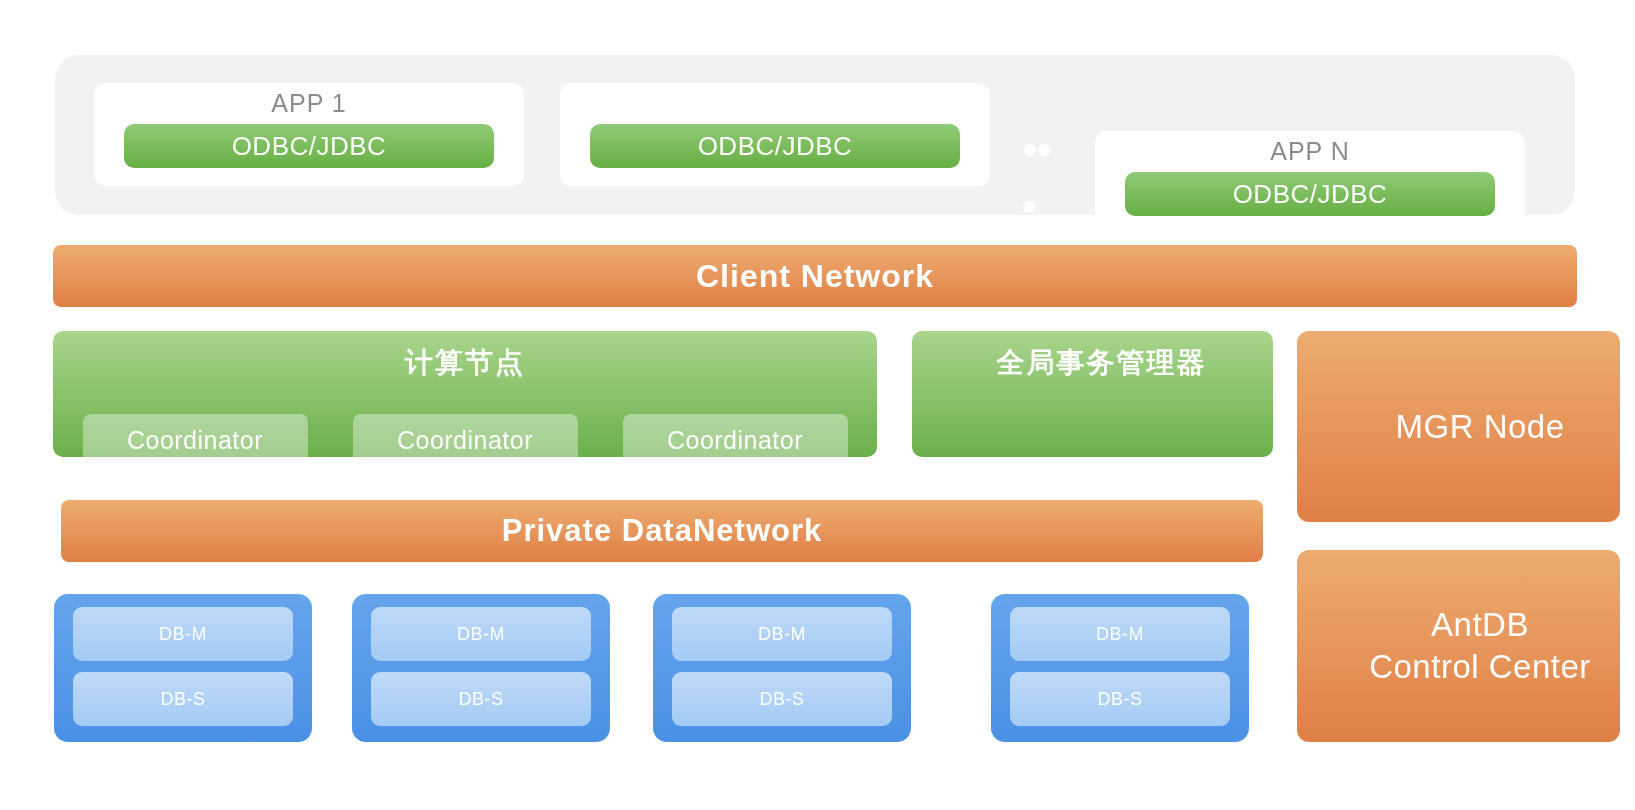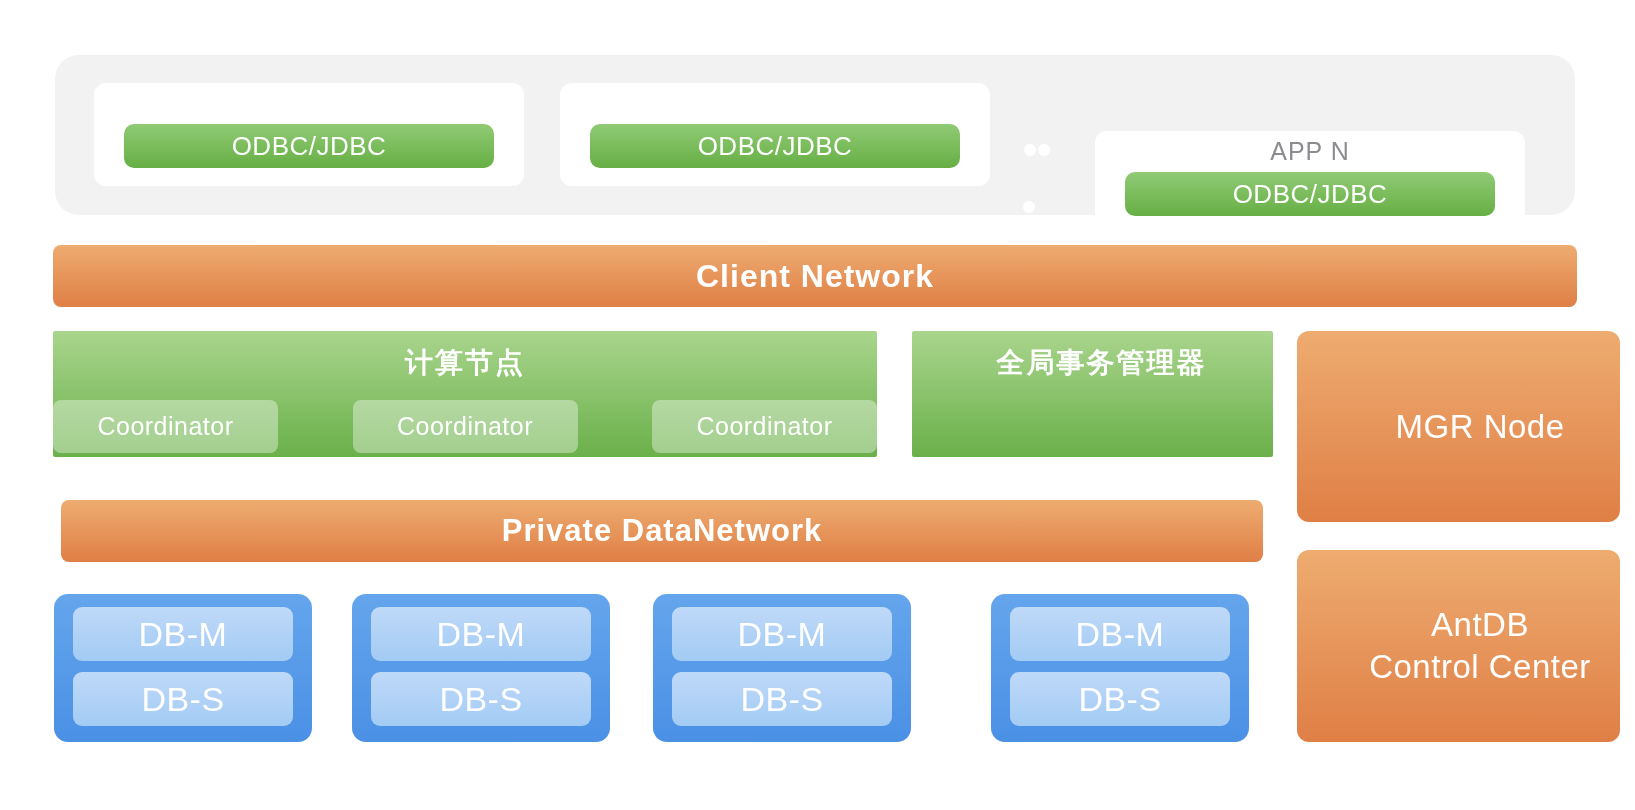--- a/index.html
+++ b/index.html
@@ -43,32 +43,32 @@
     height:62px;border-radius:8px;
     background:linear-gradient(180deg,var(--orange-top,#eeac70),var(--orange-bottom,#df7f46));
     color:#fff;font-weight:bold;
     display:flex;align-items:center;justify-content:center;letter-spacing:1px;text-align:right;
   }
   .client-network{left:53px;top:245px;width:1524px;font-size:32px;}
   .private-network{left:53px;top:500px;width:1202px;font-size:31px;margin-left:8px;}
 
   
   .green-box{
-    height:126px;border-radius:2px;
+    height:126px;border-radius:10px;
     background:linear-gradient(180deg,var(--green-box-top,#a9d58d),var(--green-box-bottom,#6ab04a));
   }
   .compute-box{left:53px;top:331px;width:824px;}
   .gtm-box{left:912px;top:331px;width:343px;padding-left:18px;}
   .green-box .box-title{
     margin-top:16px;height:32px;display:flex;align-items:center;justify-content:center;
     color:#fff;font-size:28px;font-weight:bold;letter-spacing:2px;
   }
   .node-btn-row{
-    position:absolute;left:0;right:0;top:69px;
-    display:flex;justify-content:space-between;gap:16px;
+    position:absolute;left:0;right:0;top:83px;
+    display:flex;justify-content:center;gap:45px;
   }
   .node-btn{
     width:225px;height:53px;border-radius:8px;
     background:var(--light-btn,rgba(255,255,255,0.38));
     color:#fff;font-size:25px;letter-spacing:0.5px;
     display:flex;align-items:center;justify-content:center;
   }
   .gtm-box .node-btn{width:218px;}
 
   
@@ -87,31 +87,32 @@
     position:absolute;top:594px;width:258px;height:148px;border-radius:14px;
     background:linear-gradient(180deg,var(--blue-outer-top,#64a5ec),var(--blue-outer-bottom,#4a90e5));
   }
   .db-group.g-0{left:54px;}
   .db-group.g-1{left:352px;}
   .db-group.g-2{left:653px;}
   .db-group.g-3{left:991px;}
   .db-node{
     position:absolute;left:19px;right:19px;height:54px;border-radius:9px;
     background:linear-gradient(180deg,var(--blue-inner-top,#bfd9f8),var(--blue-inner-bottom,#a3cbf4));
-    color:#fff;font-size:34px;letter-spacing:0.5px;
+    color:#fff;font-size:18px;letter-spacing:0.5px;
     display:flex;align-items:center;justify-content:center;
   }
   .db-node.master{top:13px;}
   .db-node.standby{top:78px;}
 </style>
 </head>
 <body>
 
 <div class="abs apps-container">
   <div class="app-card card-0">
+    <div class="app-title">APP 1</div>
     <div class="odbc-btn">ODBC/JDBC</div>
   </div>
   <div class="app-card card-1">
     <div class="odbc-btn">ODBC/JDBC</div>
   </div>
   <div class="app-card card-2">
     <div class="app-title">APP N</div>
     <div class="odbc-btn">ODBC/JDBC</div>
   </div>
   <div class="dot dot-1"></div>

